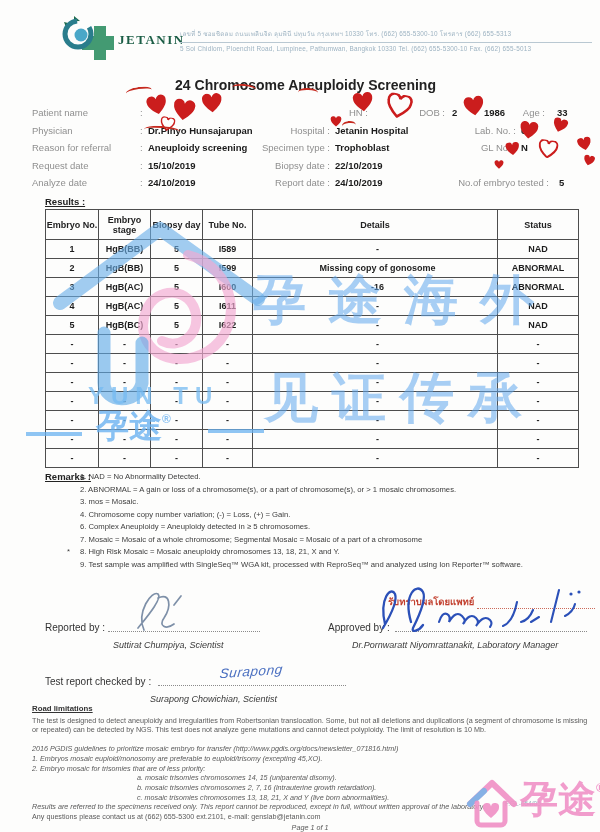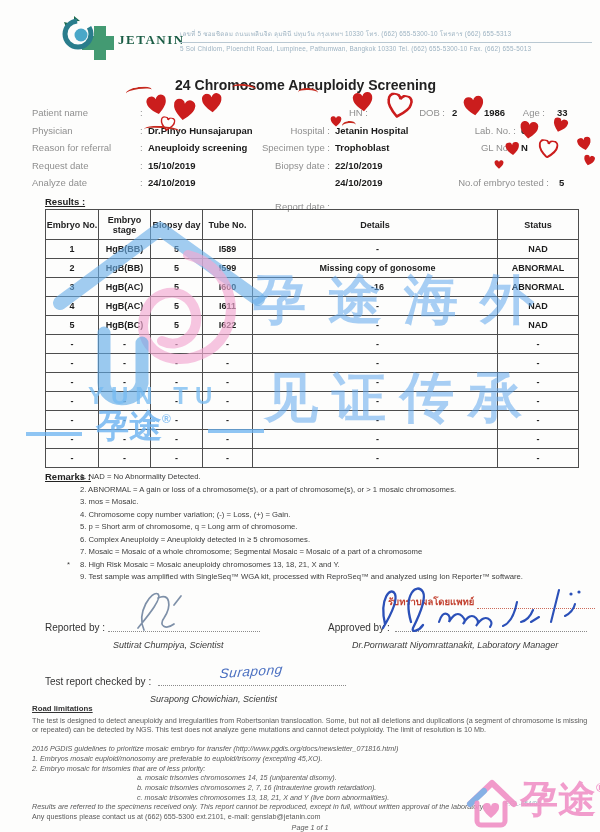--- a/index.html
+++ b/index.html
@@ -119,21 +119,21 @@
   <div class="abs pvalue" style="left:521px; top:125px;">60</div>
 
   <div class="abs plabel pr-label" style="right:270px; top:142px;">Specimen type :</div>
   <div class="abs pvalue" style="left:335px; top:142px;">Trophoblast</div>
   <div class="abs plabel pr-label" style="right:84px; top:142px;">GL No. :</div>
   <div class="abs pvalue" style="left:521px; top:142px;">N</div>
 
   <div class="abs plabel pr-label" style="right:270px; top:160px;">Biopsy date :</div>
   <div class="abs pvalue" style="left:335px; top:160px;">22/10/2019</div>
 
-  <div class="abs plabel pr-label" style="right:270px; top:177px;margin-top:24px;">Report date :</div>
+  <div class="abs plabel pr-label" style="right:270px; top:177px;">Report date :</div>
   <div class="abs pvalue" style="left:335px; top:177px;">24/10/2019</div>
   <div class="abs plabel pr-label" style="right:51px; top:177px;">No.of embryo tested :</div>
   <div class="abs pvalue" style="left:559px; top:177px;">5</div>
 
   <div class="abs sec-label" style="left:45px; top:196px;">Results :</div>
 
   <table class="results abs" style="left:45px; top:209px;">
     <colgroup>
         <col style="width:53px">
         <col style="width:52px">
@@ -249,21 +249,20 @@
     </tr>
   </tbody>
     </table>
 
   <div class="abs sec-label" style="left:45px; top:471px;">Remarks :</div>
   <ul class="remarks-list abs" style="left:80px; top:471px;">
     <li>1. NAD = No Abnormality Detected.</li>
     <li>2. ABNORMAL = A gain or loss of a chromosome(s), or a part of chromosome(s), or &gt; 1 mosaic chromosomes.</li>
     <li>3. mos = Mosaic.</li>
     <li>4. Chromosome copy number variation; (-) = Loss, (+) = Gain.</li>
-    <li>5. p = Short arm of chromosome, q = Long arm of chromosome.</li>
     <li>6. Complex Aneuploidy = Aneuploidy detected in ≥ 5 chromosomes.</li>
     <li>7. Mosaic = Mosaic of a whole chromosome; Segmental Mosaic = Mosaic of a part of a chromosome</li>
     <li><span class="aster">*</span><span>8. High Risk Mosaic = Mosaic aneuploidy chromosomes 13, 18, 21, X and Y.</span></li>
     <li>9. Test sample was amplified with SingleSeq™ WGA kit, processed with ReproSeq™ and analyzed using Ion Reporter™ software.</li>
   </ul>
 
   <div class="abs" style="left:388px; top:591px; z-index:2;">
     <span class="thai-red">รับทราบผลโดยแพทย์</span><span class="reddots"></span>
   </div>
 

